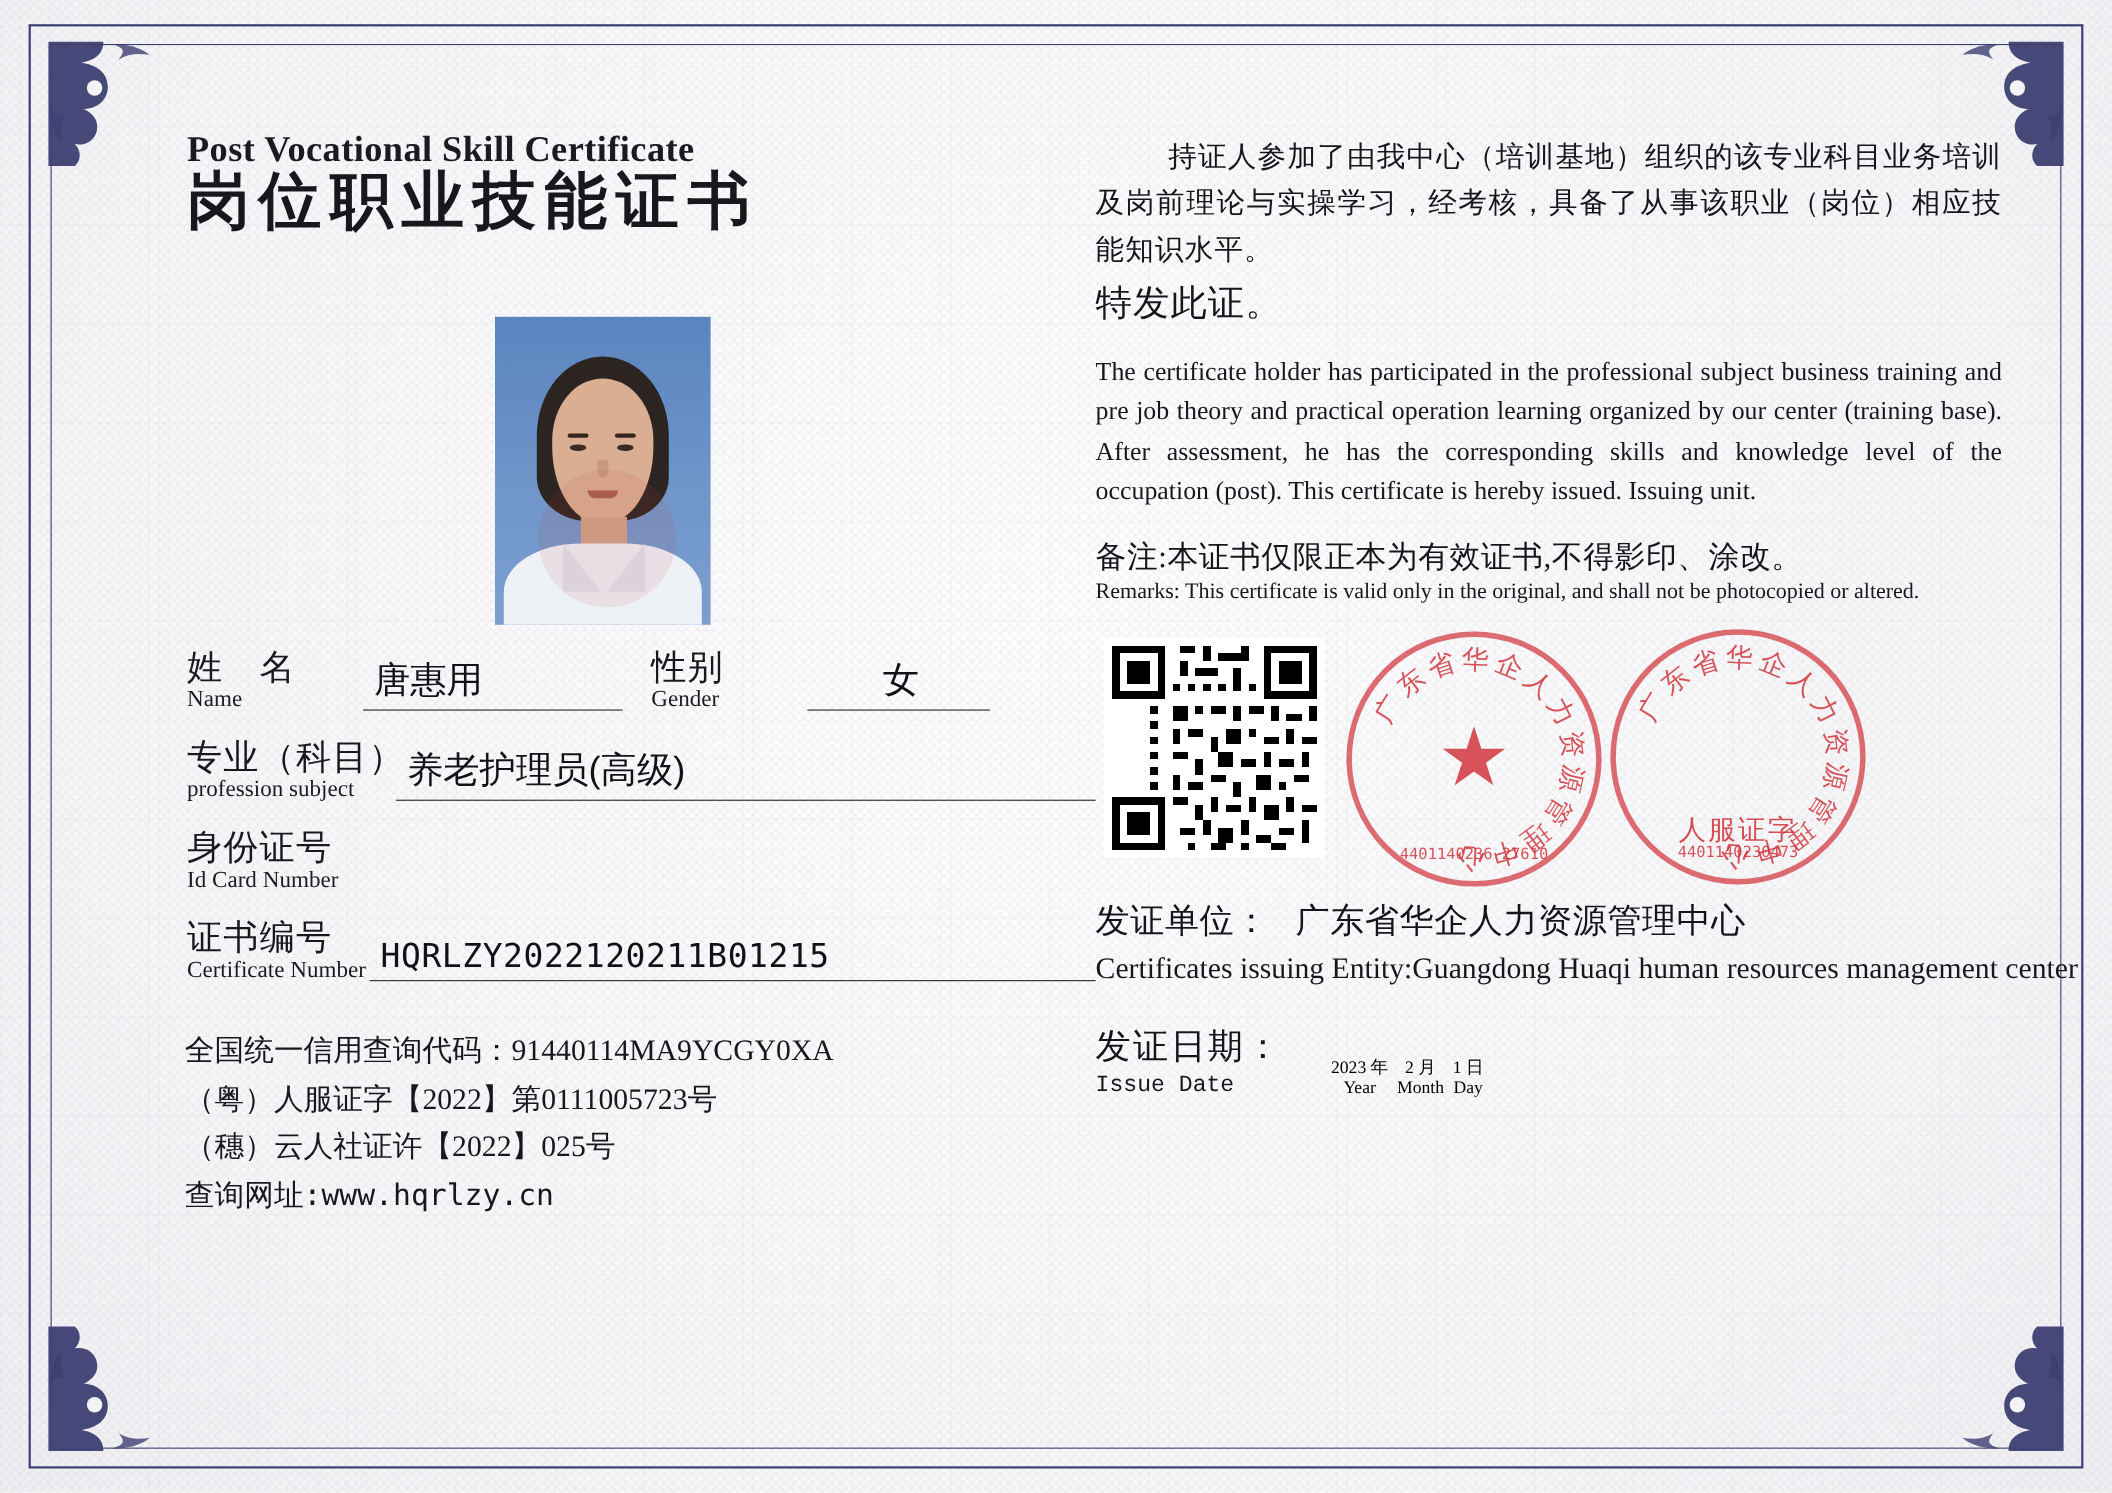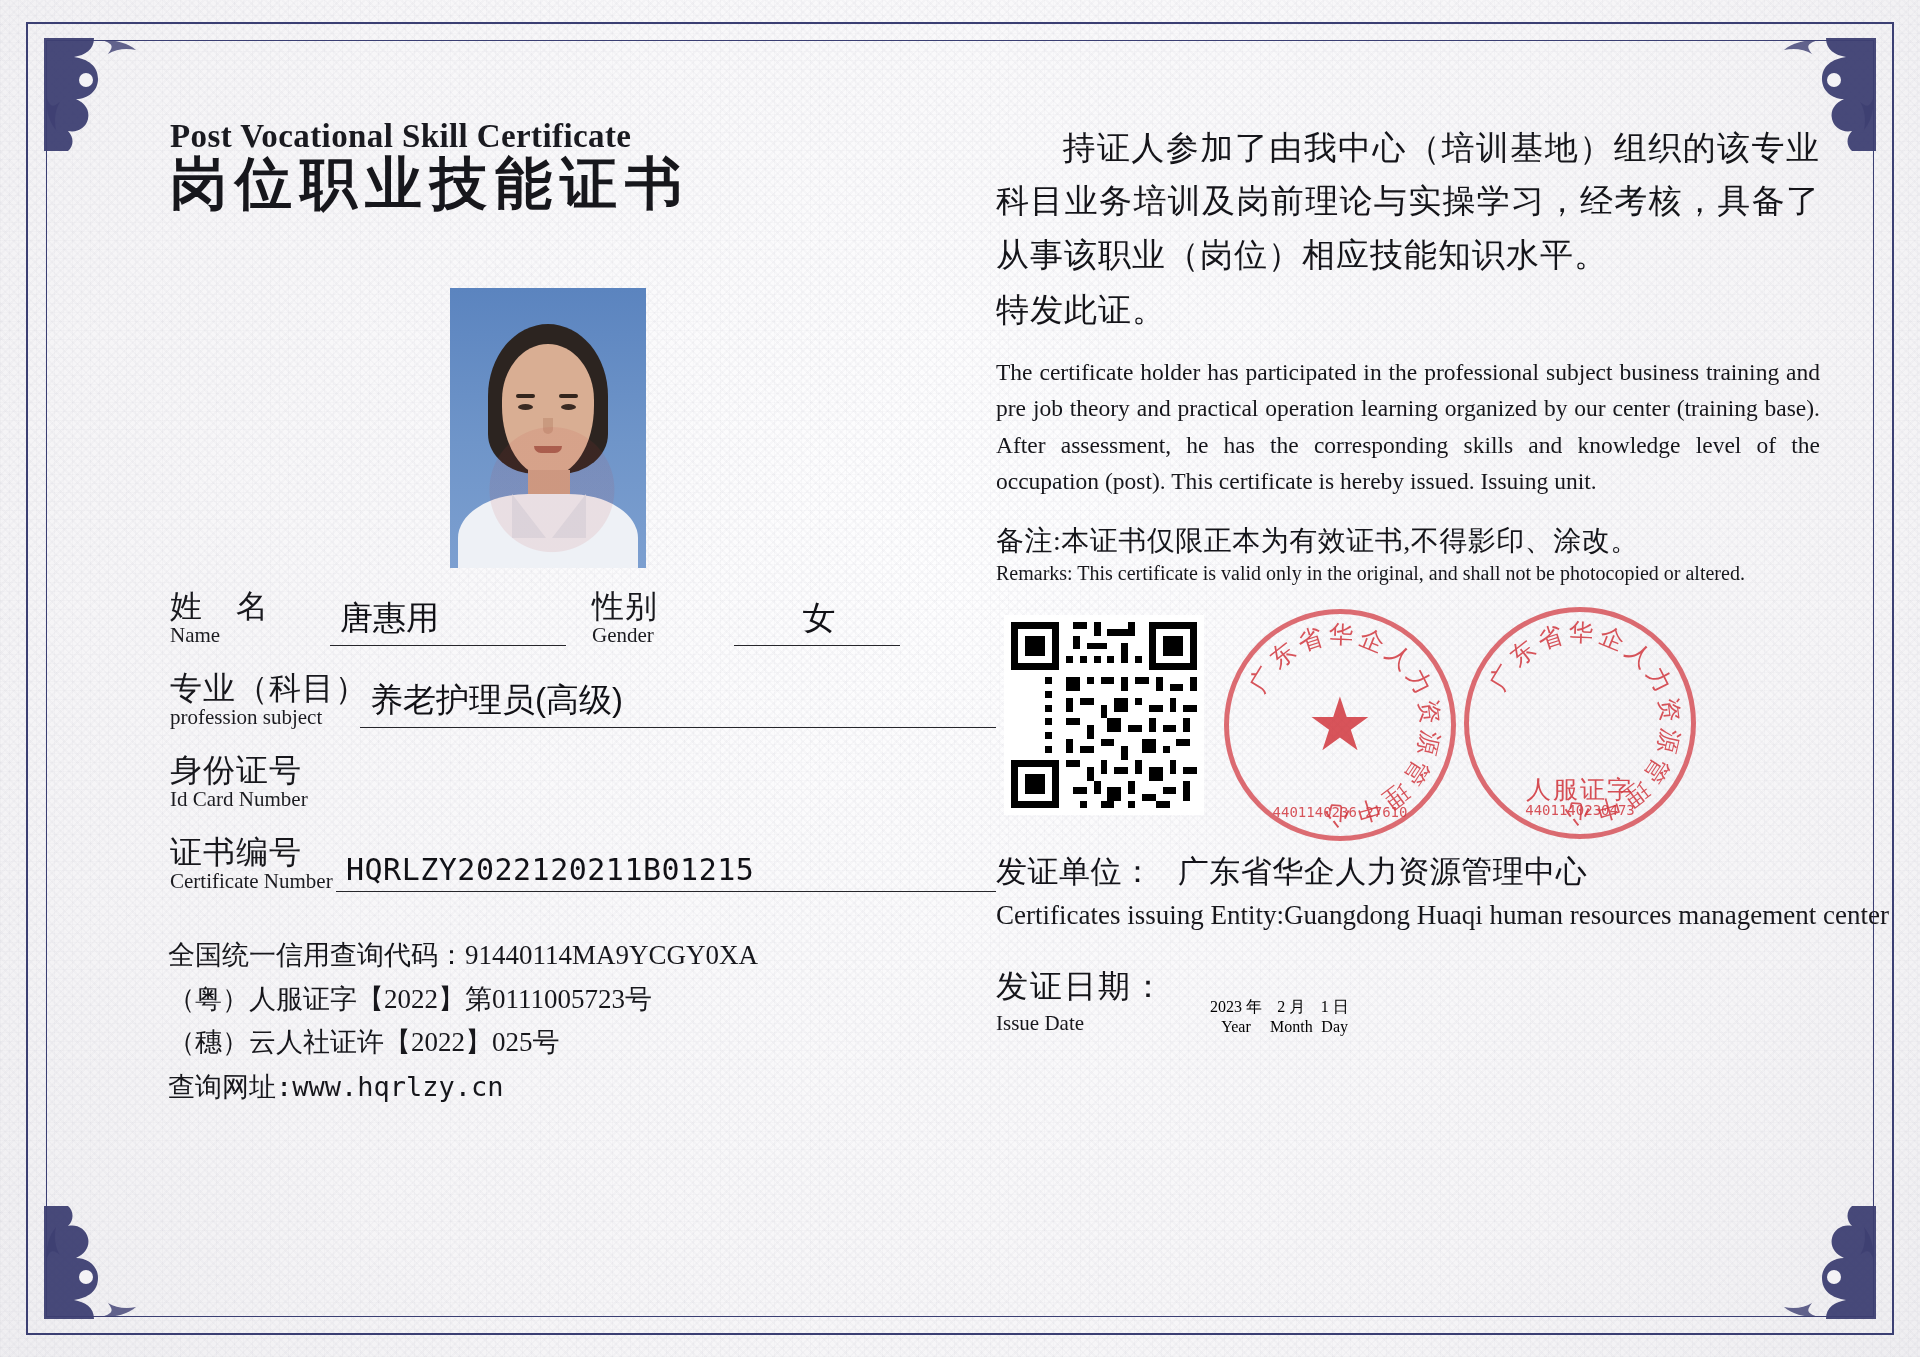--- a/index.html
+++ b/index.html
@@ -225,21 +225,21 @@
   #left-notes div {
     font-size: 27px;
     color: #17171c;
     line-height: 1.62;
     white-space: nowrap;
   }
   .note-mono { font-family: "DejaVu Sans Mono", monospace; font-size: 25px; }
 
   
   #decl-cn {
-    font-size: 33px;
+    font-size: 26px;
     color: #15151a;
     line-height: 1.62;
     text-align: justify;
     letter-spacing: 1px;
   }
   #decl-cn .indent { display:inline-block; width: 66px; }
   #decl-cn-2 {
     font-size: 33px;
     color: #15151a;
     line-height: 1.62;
@@ -338,21 +338,21 @@
   }
 
   
   #date-row {
     margin-top: 34px;
     display: flex;
     align-items: flex-end;
   }
   #date-label { width: 210px; }
   #date-label .cn { font-size: 32px; color:#15151a; letter-spacing:2px; display:block; }
-  #date-label .en { font-size: 21px; color:#17171c; display:block; margin-top:2px;}
+  #date-label .en { font-size: 21px; color:#17171c; display:block; margin-top:2px;font-family:Liberation Mono, monospace;}
   .dgroup { display:flex; align-items:flex-end; }
   .dcell { text-align:center; margin: 0 4px; }
   .dcell .line1 { white-space: nowrap; }
 </style>
 </head>
 <body>
 
 <div id="certificate">
 
   <div id="paper-texture"></div>

